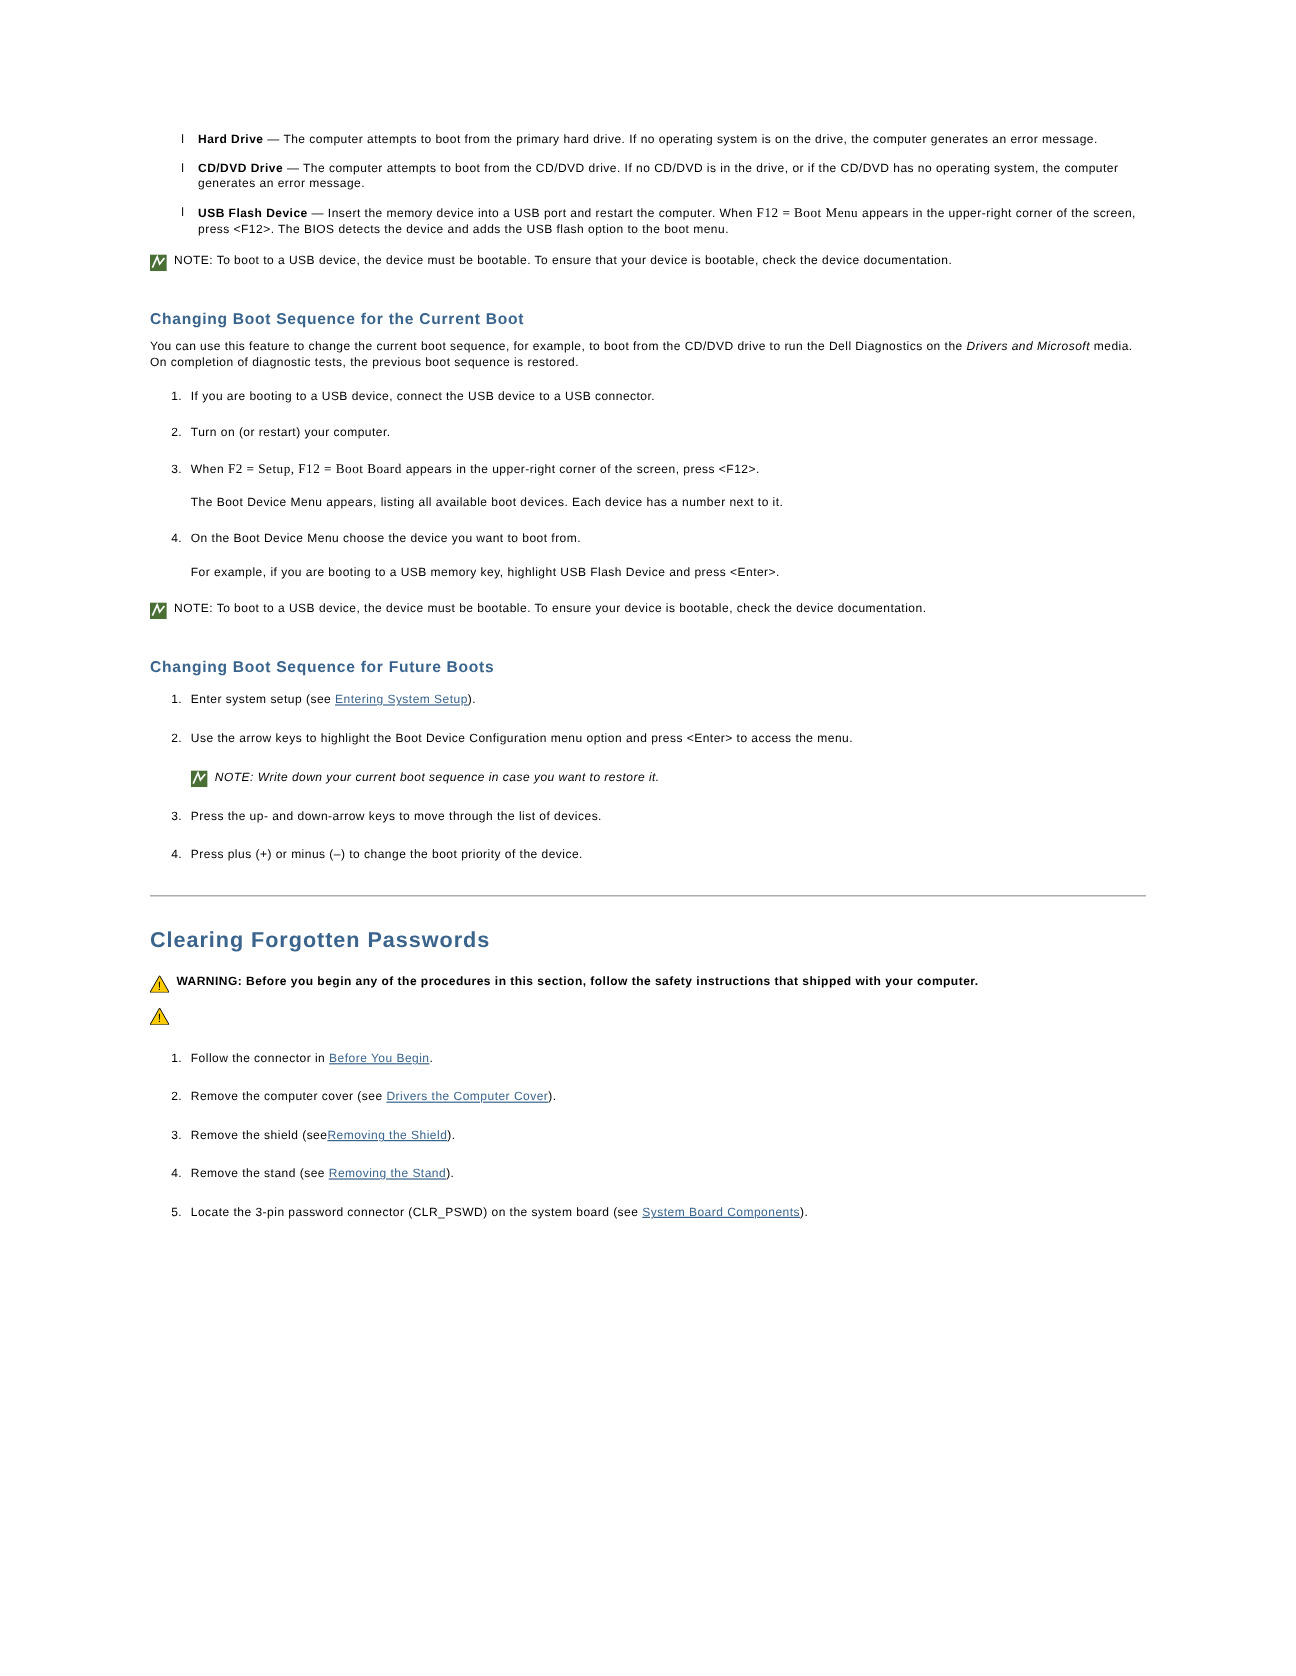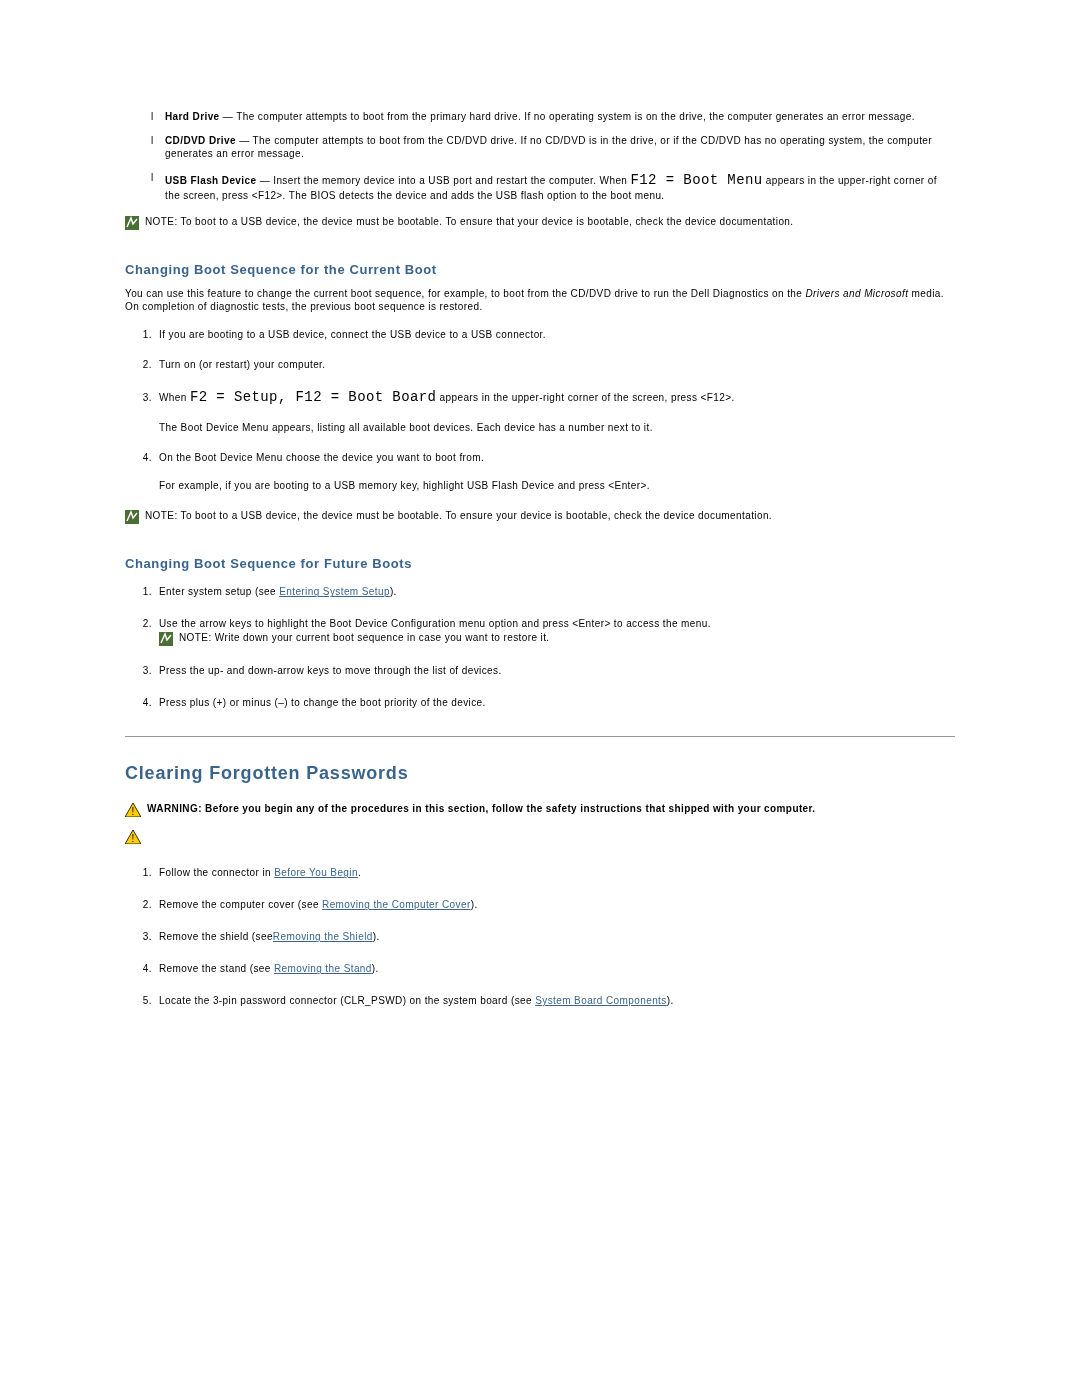--- a/index.html
+++ b/index.html
@@ -29,21 +29,21 @@
   }
   ul.boot-opts li::before {
     content: "l";
     position: absolute;
     left: -4px;
     top: 0;
     font-family: Verdana, sans-serif;
     font-size: 10px;
   }
   .bold { font-weight: bold; }
-  .mono { font-family: Liberation Mono, monospace; font-size: 14px; }
+  .mono { font-family: Liberation Serif, serif; font-size: 11px; }
   .note-row {
     display: flex;
     align-items: flex-start;
     margin: 12px 0 12px 0;
     line-height: 1.4;
   }
   .note-icon {
     flex: 0 0 auto;
     width: 14px;
     height: 14px;
@@ -79,22 +79,23 @@
     line-height: 1.4;
     padding-left: 4px;
   }
   ol.num.tight > li { margin-bottom: 18px; }
   .inner-p {
     margin-top: 14px;
     line-height: 1.4;
   }
   .inner-note {
     display: flex;
-    align-items: flex-start;
-    margin-top: 0;
+    align-items: flex-end;
+    margin-top: 18px;
+    font-style: italic;
   }
   hr.rule {
     border: none;
     border-top: 1px solid #999;
     margin: 26px 0 26px 0;
   }
   h2.section {
     color: #3a648c;
     font-size: 18px;
     font-weight: bold;
@@ -221,21 +222,21 @@
           <text x="8" y="12" text-anchor="middle" font-size="10" font-family="Arial" fill="#000">!</text>
         </svg>
     </span>
   </div>
 
   <ol class="num tight" style="margin-top:22px;">
     <li>
       <span>Follow the connector in </span><a href="#" class="link">Before You Begin</a><span>.</span>
     </li>
     <li>
-      <span>Remove the computer cover (see </span><a href="#" class="link">Removing the Computer Cover</a><span>).</span>
+      <span>Remove the computer cover (see </span><a href="#" class="link">Drivers the Computer Cover</a><span>).</span>
     </li>
     <li>
       <span>Remove the shield (see</span><a href="#" class="link">Removing the Shield</a><span>).</span>
     </li>
     <li>
       <span>Remove the stand (see </span><a href="#" class="link">Removing the Stand</a><span>).</span>
     </li>
     <li>
       <span>Locate the 3-pin password connector (CLR_PSWD) on the system board (see </span><a href="#" class="link">System Board Components</a><span>).</span>
     </li>

